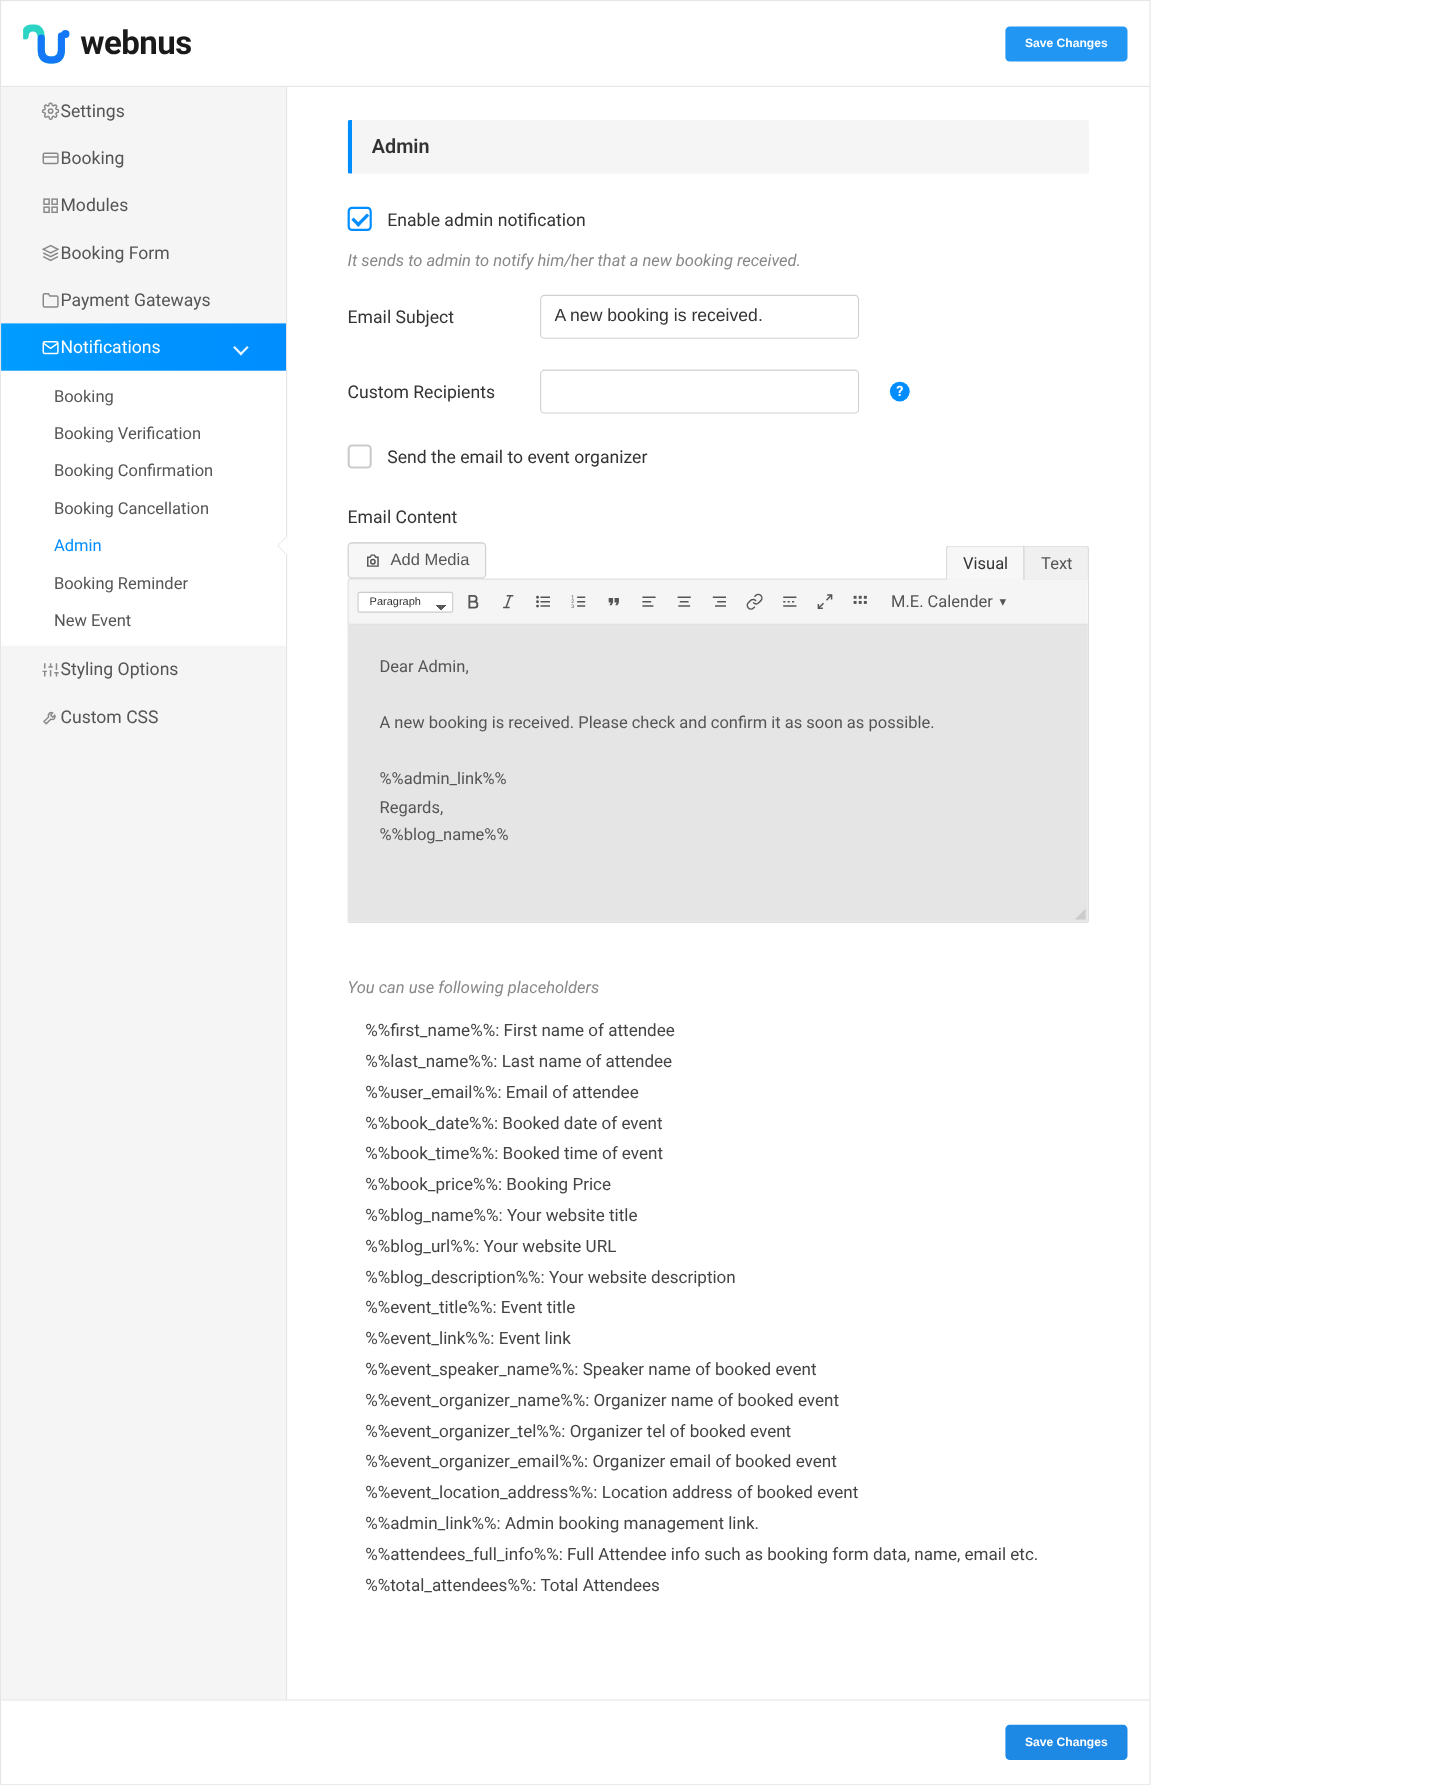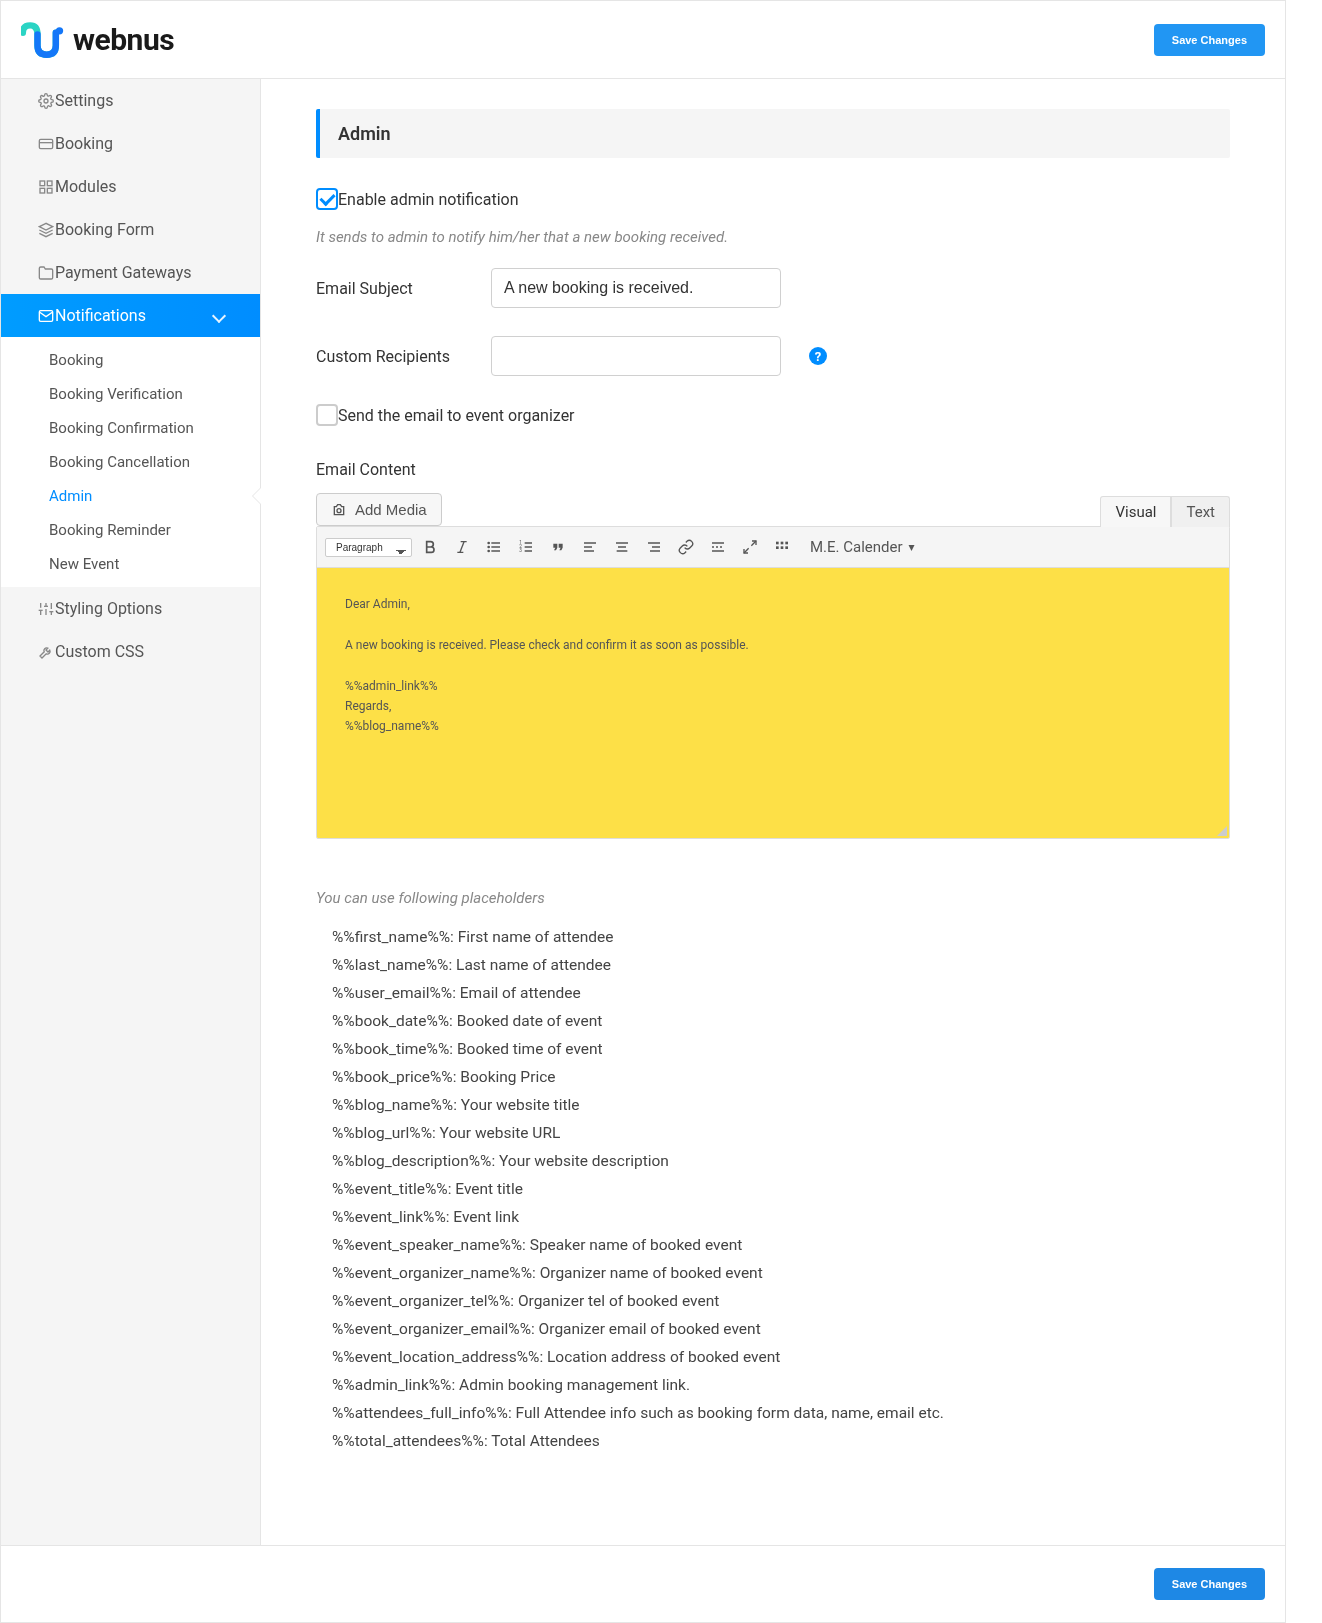--- a/index.html
+++ b/index.html
@@ -3,21 +3,21 @@
 <meta charset="utf-8">
 <style>
   * { box-sizing: border-box; margin: 0; padding: 0; }
   body {
     font-family: -apple-system, BlinkMacSystemFont, "Segoe UI", Roboto, Helvetica, Arial, sans-serif;
     background: #fff;
     color: #333;
     font-size: 17px;
   }
   .page {
-    width: 1286px;
+    width: 1046px;
     height: 1623px;
     background: #fff;
     border: 1px solid #e5e5e5;
     position: relative;
     display: flex;
     flex-direction: column;
   }
   
   .header {
     height: 78px;
@@ -121,21 +121,21 @@
     background:#f5f5f5;
     border-left:4px solid #008dff;
     padding: 14px 18px;
     color:#333;
     font-size: 18px;
     font-weight: 600;
     border-radius:2px;
     margin-bottom: 30px;
   }
 
-  .row { display:flex; align-items:center; margin-bottom:18px; }
+  .row { display:flex; align-items:center; gap:14px; margin-bottom:18px; }
   .checkbox {
     width:22px;height:22px;border:2px solid #008dff;border-radius:4px;
     display:flex;align-items:center;justify-content:center;cursor:pointer;
   }
   .checkbox.checked::after{
     content:"";width:6px;height:11px;border:solid #008dff;border-width:0 3px 3px 0;transform:rotate(45deg);margin-top:-3px;
   }
   .checkbox.unchecked{border-color:#ccc;}
   .field-label{font-size:16px;color:#333;}
   .hint { color:#888;font-style:italic;font-size:15px;margin-bottom:22px;}
@@ -177,21 +177,21 @@
     background-size:5px 5px,5px 5px;background-repeat:no-repeat;
   }
   .tbtn{
     width:28px;height:28px;display:flex;align-items:center;justify-content:center;color:#555;cursor:pointer;border-radius:2px;
   }
   .cal-drop{
     margin-left:10px;font-size:15px;color:#555;display:flex;align-items:center;gap:6px;cursor:pointer;
   }
   .cal-drop::after{content:"▾";font-size:12px;}
   .editor-area{
-    min-height:270px;padding:26px 28px;font-size:12px;color:#555;background:#fde047;line-height:1.7;
+    min-height:270px;padding:26px 28px;font-size:15px;color:#555;background:#e5e5e5;line-height:1.7;
     white-space:pre-wrap;
     position:relative;
   }
   .resize-handle{
     position:absolute;right:2px;bottom:2px;width:0;height:0;
     border-left:10px solid transparent;border-bottom:10px solid #ccc;cursor:nwse-resize;
   }
   .ph-title{font-style:italic;color:#888;font-size:15px;margin:50px 0 18px;}
   .ph-list{list-style:none;font-size:15.5px;color:#444;line-height:1.55;margin-left:16px;}
   .ph-list li{margin-bottom:4px;}

